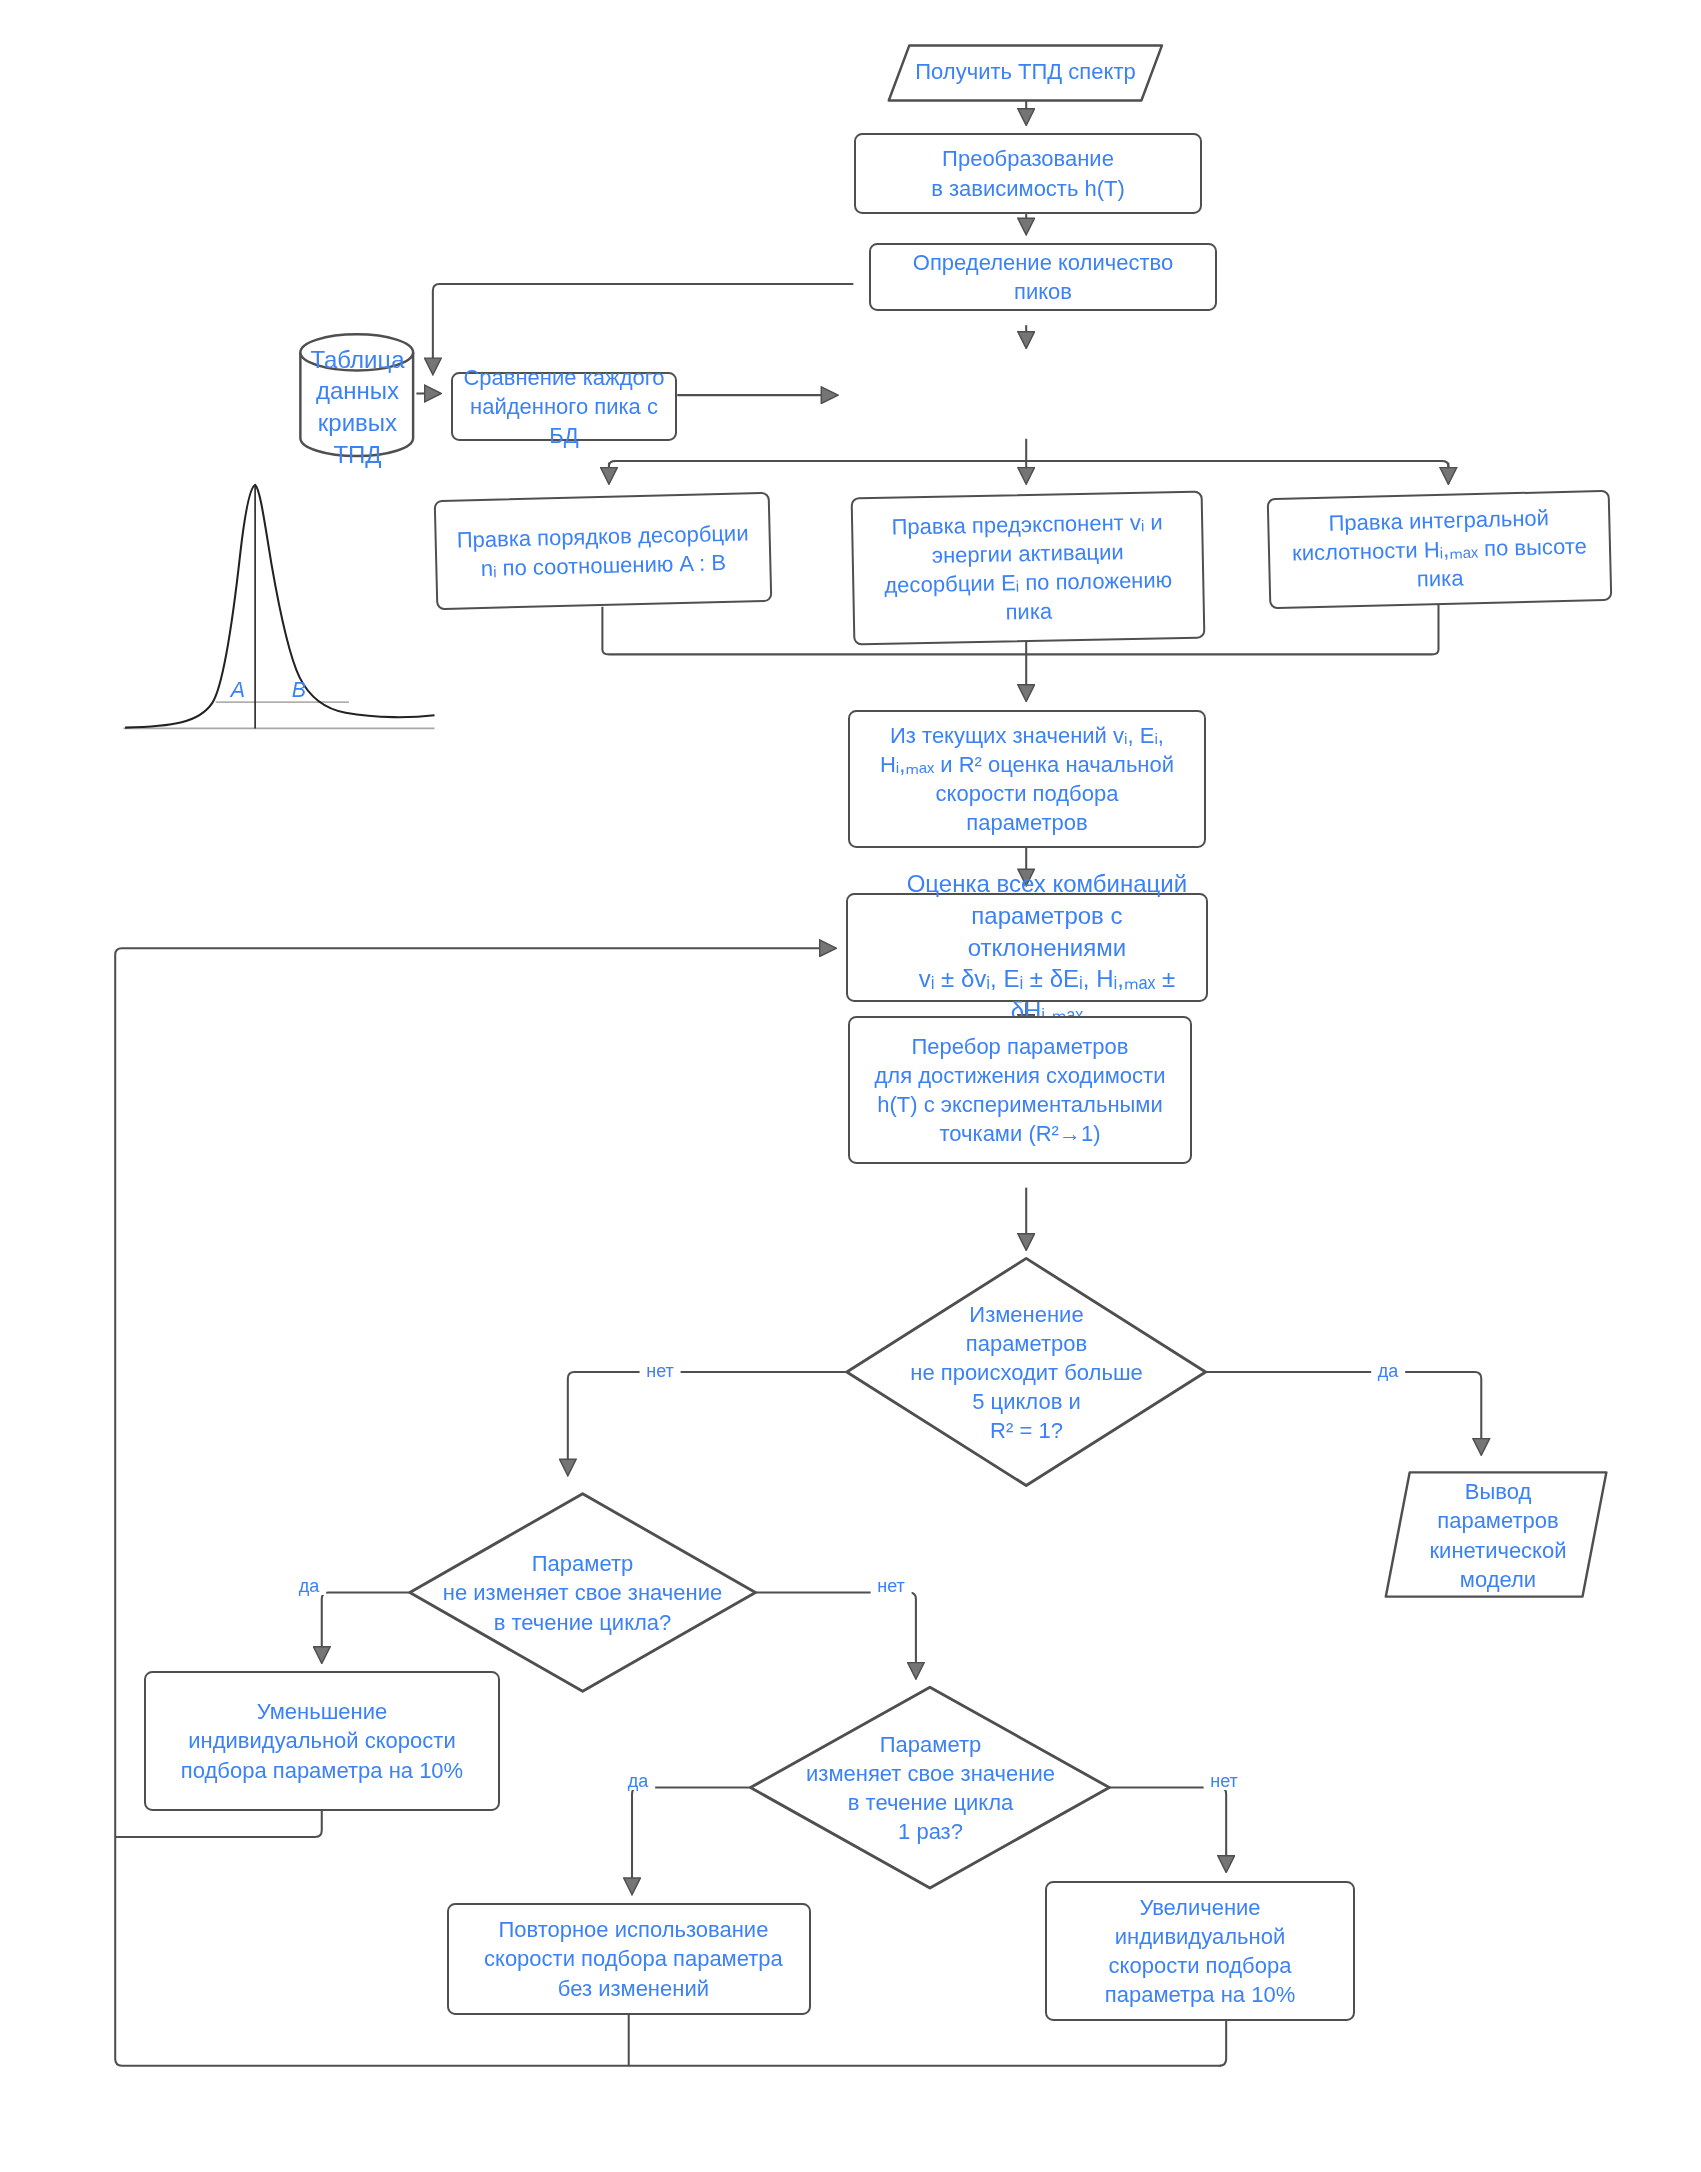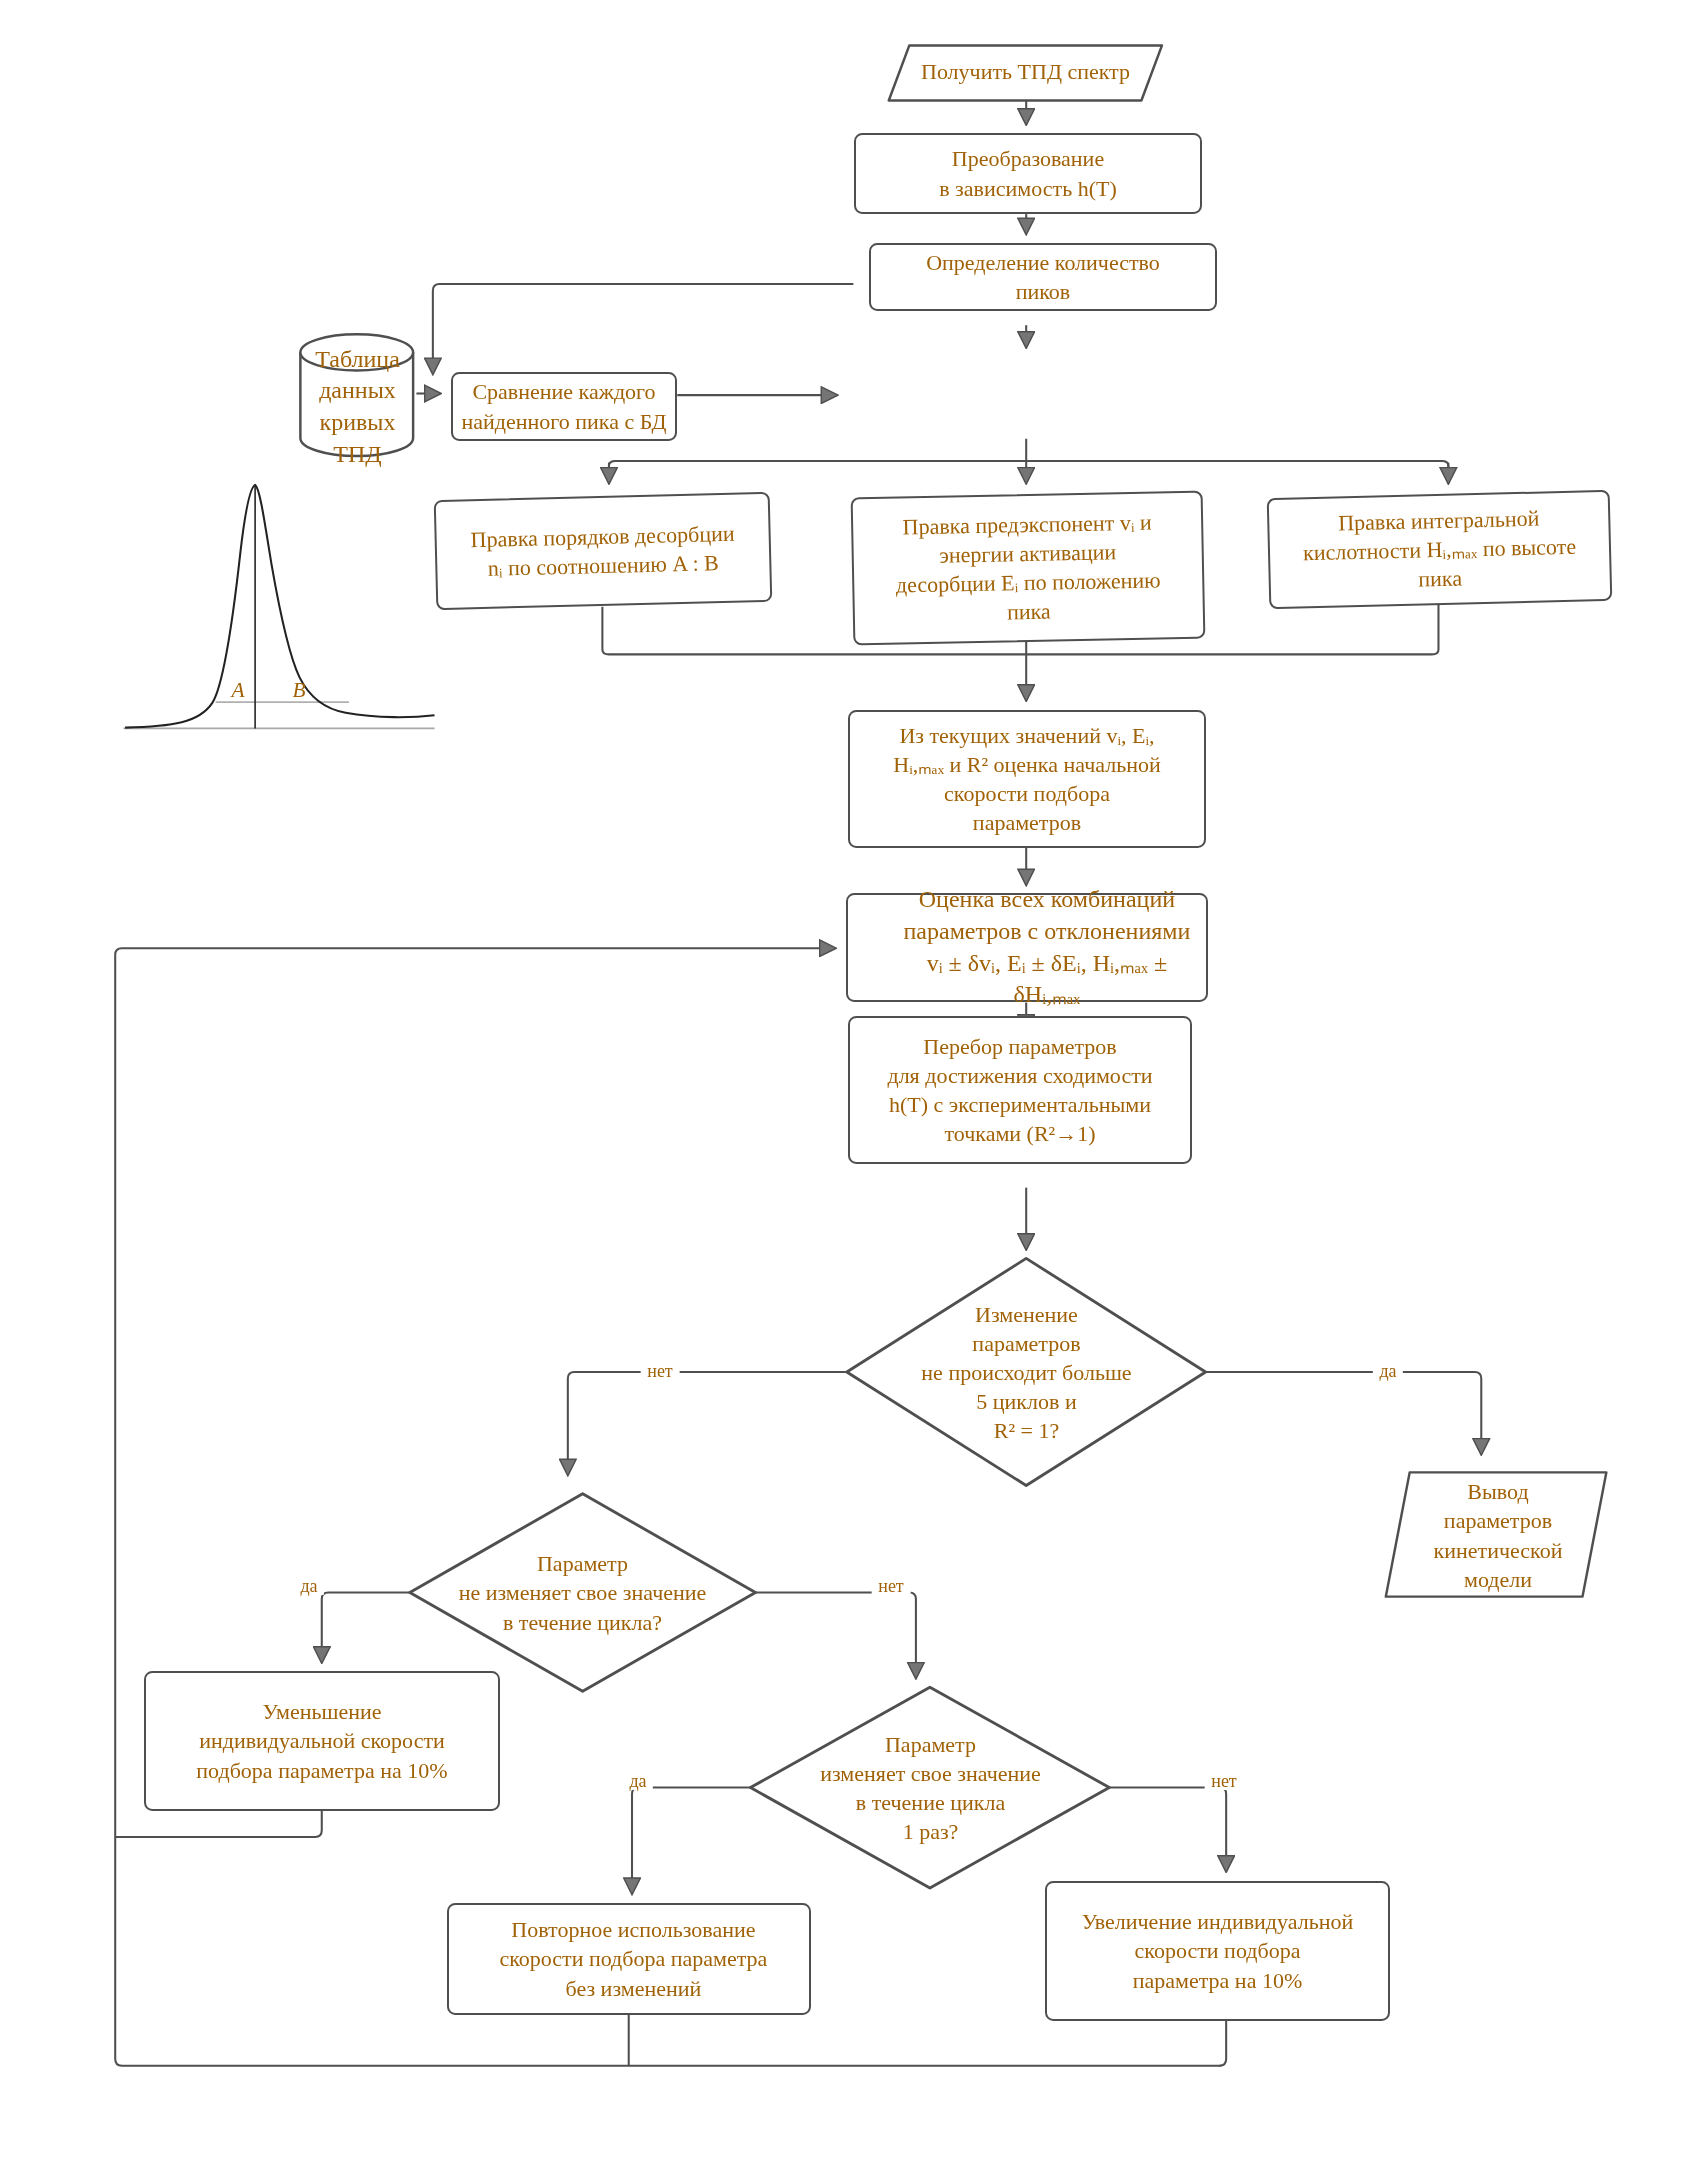--- a/index.html
+++ b/index.html
@@ -1,22 +1,22 @@
 <!DOCTYPE html>
 <html style="font-size:13px"><head>
 <meta charset="utf-8">
 <style>
   html,body { margin:0; padding:0; background:#ffffff; }
   .canvas {
     position: relative;
     width: 1701px;
     height: 2172px;
     background: #ffffff;
-    font-family: Liberation Serif, serif;
-    color: #a16207;
+    font-family: Liberation Sans, sans-serif;
+    color: #3b82f6;
   }
   svg.layer { position:absolute; left:0; top:0; width:1701px; height:2172px; }
   .node {
     position: absolute;
     box-sizing: border-box;
     border: 2.5px solid #4f4f4f;
     border-radius: 8.2px;
     background: #ffffff;
     display: flex;
     align-items: center;
@@ -197,21 +197,21 @@
 
   <div class="otext" style="left:774px; top:1716px; width:313px; height:144px;">Параметр
 изменяет свое значение
 в течение цикла
 1 раз?</div>
 
   <div class="node" style="left:447px; top:1903px; width:364px; height:112px;padding-left:17px;">Повторное использование
 скорости подбора параметра
 без изменений</div>
 
-  <div class="node" style="left:1045px; top:1881px; width:345px; height:140px;">Увеличение индивидуальной
+  <div class="node" style="left:1045px; top:1881px; width:310px; height:140px;">Увеличение индивидуальной
 скорости подбора
 параметра на 10%</div>
 
   <span class="elabel" style="left:1388px; top:1371px;">да</span>
   <span class="elabel" style="left:660px; top:1371px;">нет</span>
   <span class="elabel" style="left:309px; top:1586px;">да</span>
   <span class="elabel" style="left:891px; top:1586px;">нет</span>
   <span class="elabel" style="left:638px; top:1781px;">да</span>
   <span class="elabel" style="left:1224px; top:1781px;">нет</span>
 

